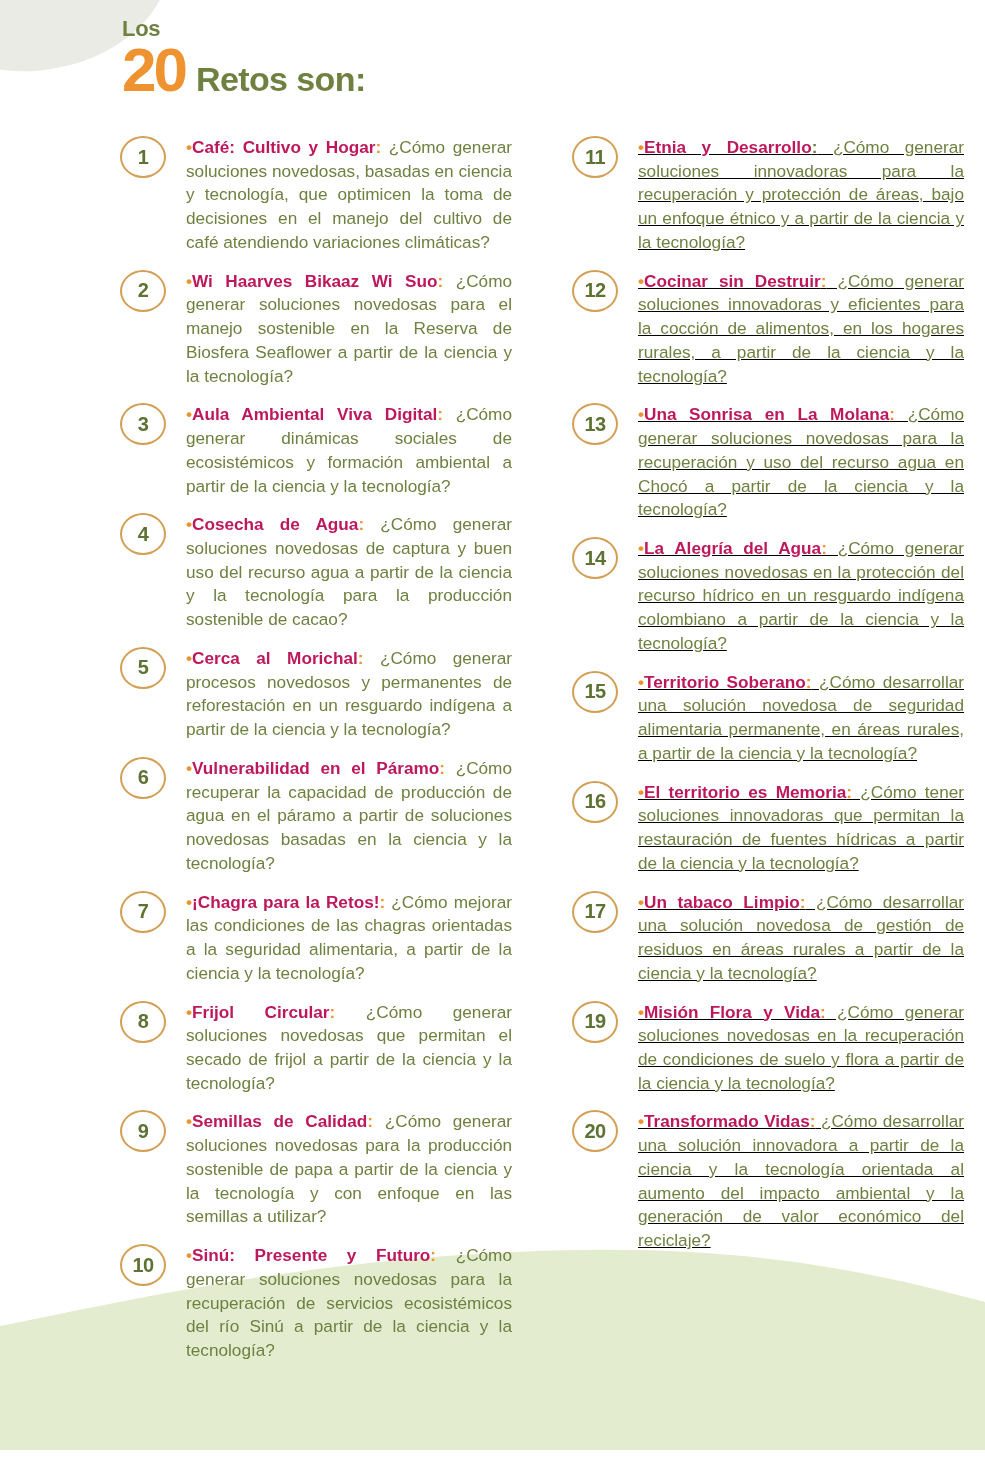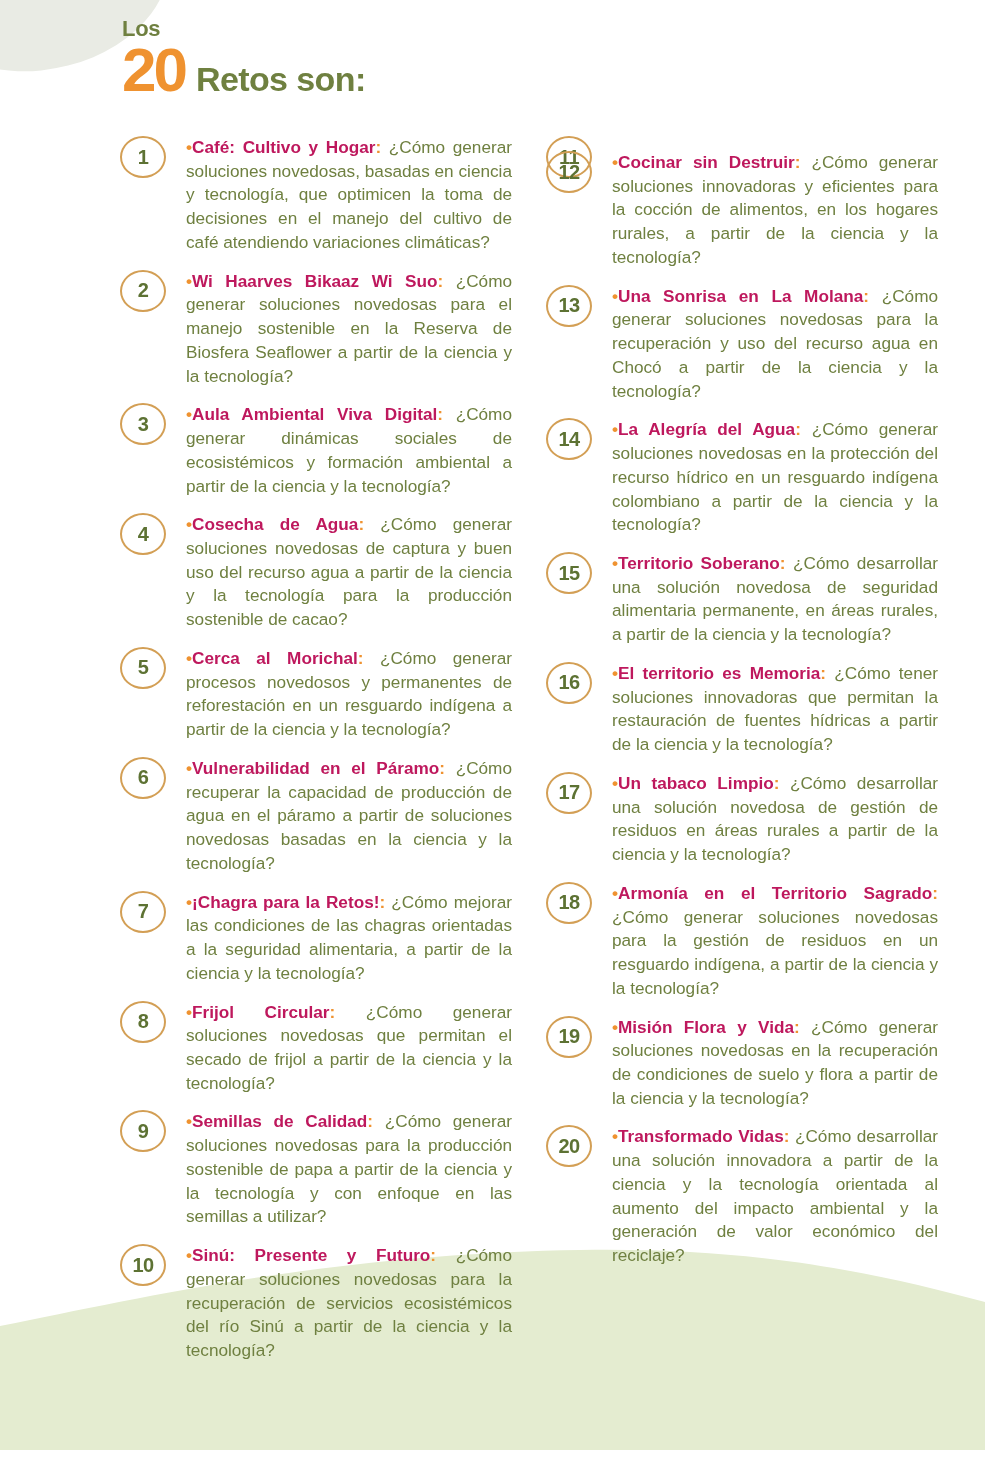--- a/index.html
+++ b/index.html
@@ -79,21 +79,21 @@
     letter-spacing: -0.6px;
     margin-left: 11px;
   }
 
   
   .column {
     position: absolute;
     top: 136px;
   }
   #column-left  { left: 120px;  width: 392px; }
-  #column-right { left: 546px;  width: 392px; }
+  #column-right { left: 572px;  width: 392px; text-decoration: underline; }
 
   .challenge-item {
     position: relative;
     margin-bottom: 15px;
   }
 
   .challenge-badge {
     position: absolute;
     left: 0;
     width: 46px;
@@ -191,20 +191,21 @@
         <div class="challenge-body"><span class="challenge-bullet">•</span><span class="challenge-title">Semillas de Calidad</span><span class="challenge-colon-orange">:</span><span> ¿Cómo generar soluciones novedosas para la producción sostenible de papa a partir de la ciencia y la tecnología y con enfoque en las semillas a utilizar?</span></div>
       </div>
       <div class="challenge-item">
         <div class="challenge-badge">10</div>
         <div class="challenge-body"><span class="challenge-bullet">•</span><span class="challenge-title">Sinú: Presente y Futuro</span><span class="challenge-colon-orange">:</span><span> ¿Cómo generar soluciones novedosas para la recuperación de servicios ecosistémicos del río Sinú a partir de la ciencia y la tecnología?</span></div>
       </div>
     </div>
   <div class="column" id="column-right">
       <div class="challenge-item">
         <div class="challenge-badge">11</div>
+        <div class="challenge-body"><span class="challenge-bullet">•</span><span class="challenge-title">Etnia y Desarrollo</span><span class="challenge-colon-green">:</span><span> ¿Cómo generar soluciones innovadoras para la recuperación y protección de áreas, bajo un enfoque étnico y a partir de la ciencia y la tecnología?</span></div>
       </div>
       <div class="challenge-item">
         <div class="challenge-badge">12</div>
         <div class="challenge-body"><span class="challenge-bullet">•</span><span class="challenge-title">Cocinar sin Destruir</span><span class="challenge-colon-orange">:</span><span> ¿Cómo generar soluciones innovadoras y eficientes para la cocción de alimentos, en los hogares rurales, a partir de la ciencia y la tecnología?</span></div>
       </div>
       <div class="challenge-item">
         <div class="challenge-badge">13</div>
         <div class="challenge-body"><span class="challenge-bullet">•</span><span class="challenge-title">Una Sonrisa en La Molana</span><span class="challenge-colon-orange">:</span><span> ¿Cómo generar soluciones novedosas para la recuperación y uso del recurso agua en Chocó a partir de la ciencia y la tecnología?</span></div>
       </div>
       <div class="challenge-item">
@@ -217,24 +218,20 @@
       </div>
       <div class="challenge-item">
         <div class="challenge-badge">16</div>
         <div class="challenge-body"><span class="challenge-bullet">•</span><span class="challenge-title">El territorio es Memoria</span><span class="challenge-colon-orange">:</span><span> ¿Cómo tener soluciones innovadoras que permitan la restauración de fuentes hídricas a partir de la ciencia y la tecnología?</span></div>
       </div>
       <div class="challenge-item">
         <div class="challenge-badge">17</div>
         <div class="challenge-body"><span class="challenge-bullet">•</span><span class="challenge-title">Un tabaco Limpio</span><span class="challenge-colon-orange">:</span><span> ¿Cómo desarrollar una solución novedosa de gestión de residuos en áreas rurales a partir de la ciencia y la tecnología?</span></div>
       </div>
       <div class="challenge-item">
-        <div class="challenge-badge">18</div>
-        <div class="challenge-body"><span class="challenge-bullet">•</span><span class="challenge-title">Armonía en el Territorio Sagrado</span><span class="challenge-colon-orange">:</span><span> ¿Cómo generar soluciones novedosas para la gestión de residuos en un resguardo indígena, a partir de la ciencia y la tecnología?</span></div>
-      </div>
-      <div class="challenge-item">
         <div class="challenge-badge">19</div>
         <div class="challenge-body"><span class="challenge-bullet">•</span><span class="challenge-title">Misión Flora y Vida</span><span class="challenge-colon-orange">:</span><span> ¿Cómo generar soluciones novedosas en la recuperación de condiciones de suelo y flora a partir de la ciencia y la tecnología?</span></div>
       </div>
       <div class="challenge-item">
         <div class="challenge-badge">20</div>
         <div class="challenge-body"><span class="challenge-bullet">•</span><span class="challenge-title">Transformado Vidas</span><span class="challenge-colon-orange">:</span><span> ¿Cómo desarrollar una solución innovadora a partir de la ciencia y la tecnología orientada al aumento del impacto ambiental y la generación de valor económico del reciclaje?</span></div>
       </div>
     </div>
 
 </div>

